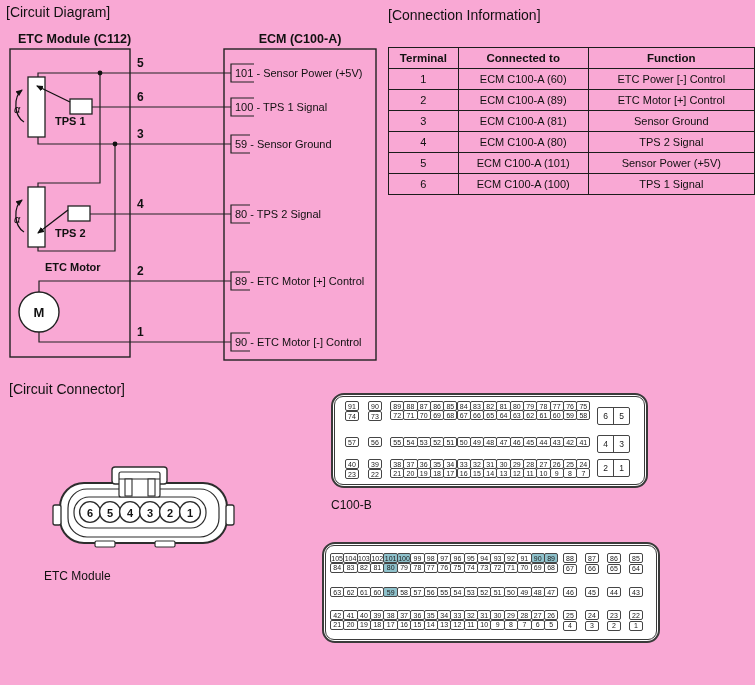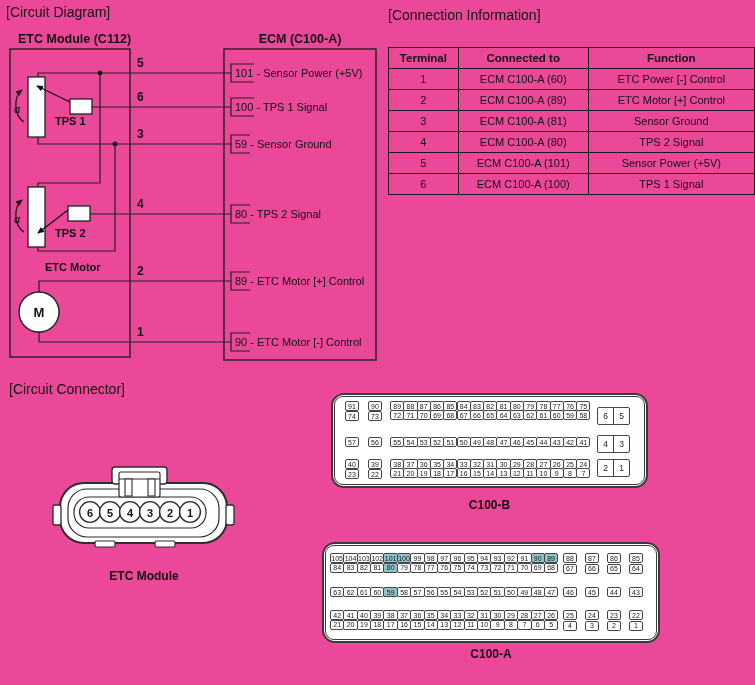--- a/index.html
+++ b/index.html
@@ -1,16 +1,16 @@
 <!DOCTYPE html>
 <html><head>
 <meta charset="utf-8">
 <style>
   html,body { margin:0; padding:0; background:#ffffff; }
-  .page { position:relative; width:755px; height:685px; background:#ec4899;
+  .page { position:relative; width:755px; height:685px; background:#f9a8d4;
           font-family:"Liberation Sans", sans-serif; color:#111; overflow:hidden; }
   .sec-title { position:absolute; font-size:14px; color:#111; white-space:nowrap; }
 
   
   table.conn-info { position:absolute; left:388px; top:47px; border-collapse:collapse; table-layout:fixed; }
   table.conn-info th, table.conn-info td {
     border:1px solid #1c1c1c; text-align:center; vertical-align:middle;
     height:20px; padding:0 2px; font-size:11px; white-space:nowrap; overflow:hidden;
   }
   table.conn-info th { font-size:11.5px; font-weight:bold; }
@@ -19,21 +19,21 @@
   .conn { position:absolute; box-sizing:border-box; border:2px solid #3a3a3a; border-radius:13px; background:#fff; }
   .conn-in { position:absolute; inset:1px; border:1px solid #3a3a3a; border-radius:9px; }
   .pcell { position:absolute; box-sizing:border-box; border:1px solid #454545; background:#fff;
            display:flex; align-items:center; justify-content:center;
            font-size:7px; color:#1a1a1a; border-radius:2px; z-index:2; }
   .sidebox { position:absolute; box-sizing:border-box; border:1px solid #454545; background:#fff;
              display:flex; border-radius:2px; z-index:2; }
   .sidebox span { flex:1 1 50%; display:flex; align-items:center; justify-content:center;
                   font-size:8.5px; color:#1a1a1a; }
   .sidebox span:first-child { border-right:1px solid #454545; }
-  .conn-label { position:absolute; text-align:center; font-weight:bold; font-size:12px; color:#111; }
+  .conn-label { position:absolute; text-align:left; font-weight:normal; font-size:12px; color:#111; }
 
   svg text { fill:#111; }
 </style>
 </head>
 <body>
 
 <div class="page">
 
   <div class="sec-title" style="left:6px; top:4px;">[Circuit Diagram]</div>
   <div class="sec-title" style="left:388px; top:7px;">[Connection Information]</div>
@@ -381,15 +381,14 @@
       <span class="pcell" style="left: 166.44px; top: 75.7px; width: 14.37px; height: 10px;">9</span>
       <span class="pcell" style="left: 179.81px; top: 75.7px; width: 14.37px; height: 10px;">8</span>
       <span class="pcell" style="left: 193.18px; top: 75.7px; width: 14.37px; height: 10px;">7</span>
       <span class="pcell" style="left: 206.55px; top: 75.7px; width: 14.37px; height: 10px;">6</span>
       <span class="pcell" style="left: 219.92px; top: 75.7px; width: 14.37px; height: 10px;">5</span>
       <span class="pcell" style="left: 239px; top: 76.7px; width: 14px; height: 10px;">4</span>
       <span class="pcell" style="left: 261px; top: 76.7px; width: 14px; height: 10px;">3</span>
       <span class="pcell" style="left: 283px; top: 76.7px; width: 14px; height: 10px;">2</span>
       <span class="pcell" style="left: 305px; top: 76.7px; width: 14px; height: 10px;">1</span>
     </div>
-  <div class="conn-label" style="left:322px; top:647px; width:338px;">C100-A</div>
 
 </div>
 
 </body></html>

